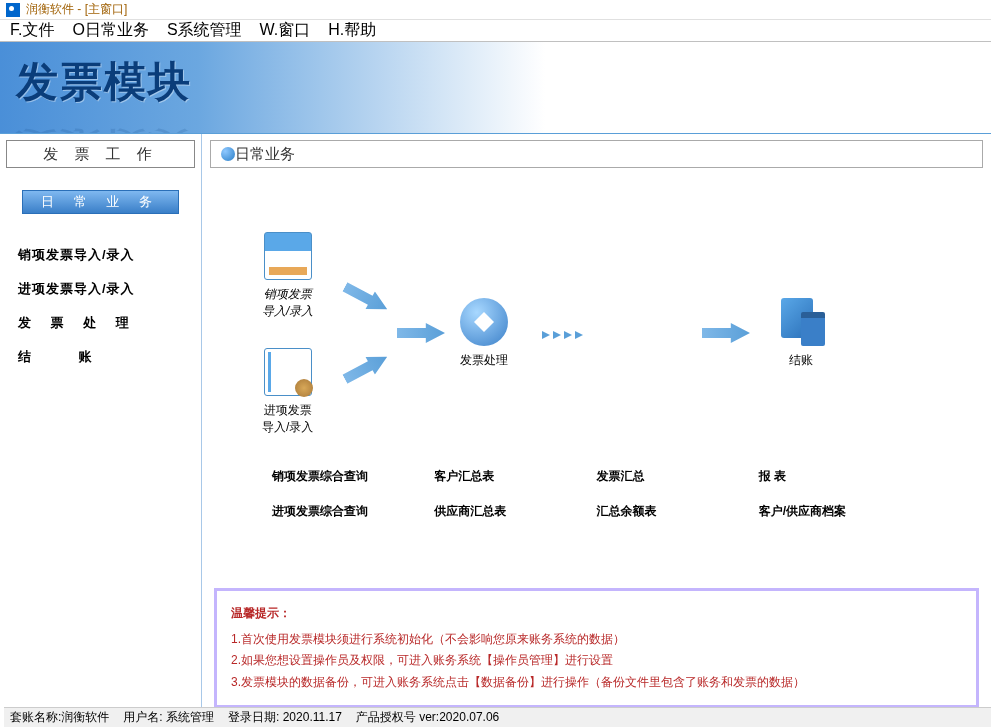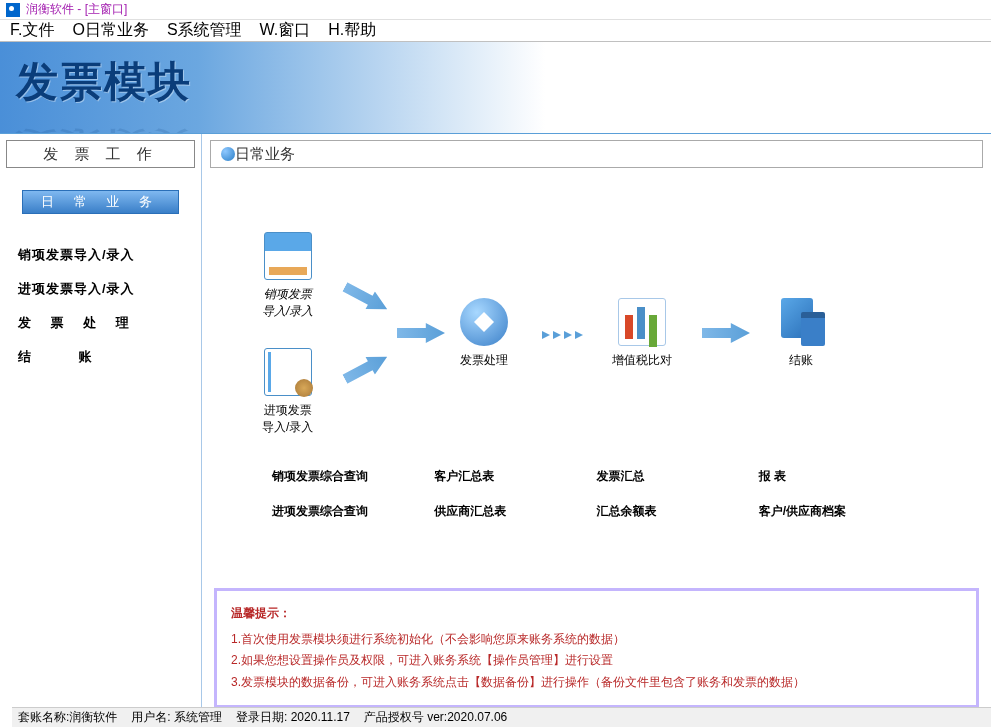--- a/index.html
+++ b/index.html
@@ -1,21 +1,21 @@
 <!DOCTYPE html>
 <html><head>
 <meta charset="utf-8">
 <style>
 * { box-sizing: border-box; margin: 0; padding: 0; }
 body { font-family: "Microsoft YaHei", SimSun, sans-serif; font-size: 12px; background: #fff; width: 991px; height: 727px; overflow: hidden; position: relative; }
 
 .titlebar { background: #fff; padding: 3px 6px; display: flex; align-items: center; gap: 6px; border-bottom: 1px solid #e0e0e0; height: 20px; }
 .titlebar-icon { width: 14px; height: 14px; background: #0066cc; display: inline-block; position: relative; }
 .titlebar-icon::after { content: ""; position: absolute; top: 3px; left: 3px; width: 5px; height: 5px; background: #fff; border-radius: 50%; }
-.titlebar-text { color: #a21caf; font-size: 12px; }
+.titlebar-text { color: #a16207; font-size: 12px; }
 
 .menubar { background: #fff; padding: 3px 10px; display: flex; gap: 18px; height: 22px; align-items: center; border-bottom: 1px solid #c0c0c0; }
 .menu-item { color: #000; cursor: pointer; font-size: 16px; }
 
 .banner { height: 92px; background: linear-gradient(to right, #4a8fd8 0%, #6ba7e0 20%, #ffffff 55%); border-bottom: 1px solid #5a9fd8; position: relative; overflow: hidden; }
 .banner-title { font-size: 42px; font-weight: bold; color: #0a3d7a; padding: 12px 0 0 16px; font-family: SimHei, "Microsoft YaHei", sans-serif; letter-spacing: 2px; text-shadow: 1px 1px 0 rgba(255,255,255,0.4); }
 .banner-reflection { position: absolute; top: 70px; left: 16px; font-size: 42px; font-weight: bold; color: rgba(10,61,122,0.15); transform: scaleY(-0.6); font-family: SimHei, "Microsoft YaHei", sans-serif; letter-spacing: 2px; }
 
 .content { display: flex; height: 573px; }
 
@@ -62,21 +62,21 @@
 .arrow-dotted span { width: 8px; height: 8px; background: #5a9fd8; clip-path: polygon(0 0, 100% 50%, 0 100%); }
 
 .bottom-links { display: flex; padding: 0 30px; gap: 0; }
 .bl-col { flex: 1; }
 .bl-link { display: block; color: #000; font-size: 12px; font-weight: bold; margin-bottom: 18px; cursor: pointer; }
 
 .tips { margin: 20px 12px 0; border: 3px solid #c4b5fd; padding: 12px 14px; font-size: 12px; line-height: 1.8; }
 .tips-title { color: #b82828; font-weight: bold; margin-bottom: 4px; }
 .tips-line { color: #b82828; }
 
-.statusbar { position: absolute; bottom: 0; left: 12px; right: 0; height: 20px; background: #f0f0f0; border-top: 1px solid #ccc; display: flex; align-items: center; padding: 0 6px; font-size: 12px; gap: 14px; color: #000; }
+.statusbar { position: absolute; bottom: 0; left: 4px; right: 0; height: 20px; background: #f0f0f0; border-top: 1px solid #ccc; display: flex; align-items: center; padding: 0 6px; font-size: 12px; gap: 14px; color: #000; }
 </style>
 </head>
 <body>
 
 <div class="titlebar">
   <span class="titlebar-icon"></span>
   <span class="titlebar-text">润衡软件 - [主窗口]</span>
 </div>
 
 <div class="menubar">
@@ -130,24 +130,20 @@
         <div class="wf-label">发票处理</div>
       </div>
 
       <div class="arrow arrow-dotted" style="top:97px; left:340px;">
           <span></span>
           <span></span>
           <span></span>
           <span></span>
         </div>
 
-      <div class="wf-item" style="top:70px; left:410px;">
-        <div class="wf-icon icon-vat"></div>
-        <div class="wf-label">增值税比对</div>
-      </div>
 
       <div class="arrow arrow-solid" style="top:95px; left:500px;"></div>
 
       <div class="wf-item" style="top:70px; left:575px;">
         <div class="wf-icon icon-close"></div>
         <div class="wf-label">结账</div>
       </div>
 
       <div class="bottom-links" style="position:absolute; top:240px; left:40px; right:40px;">
         <div class="bl-col">

